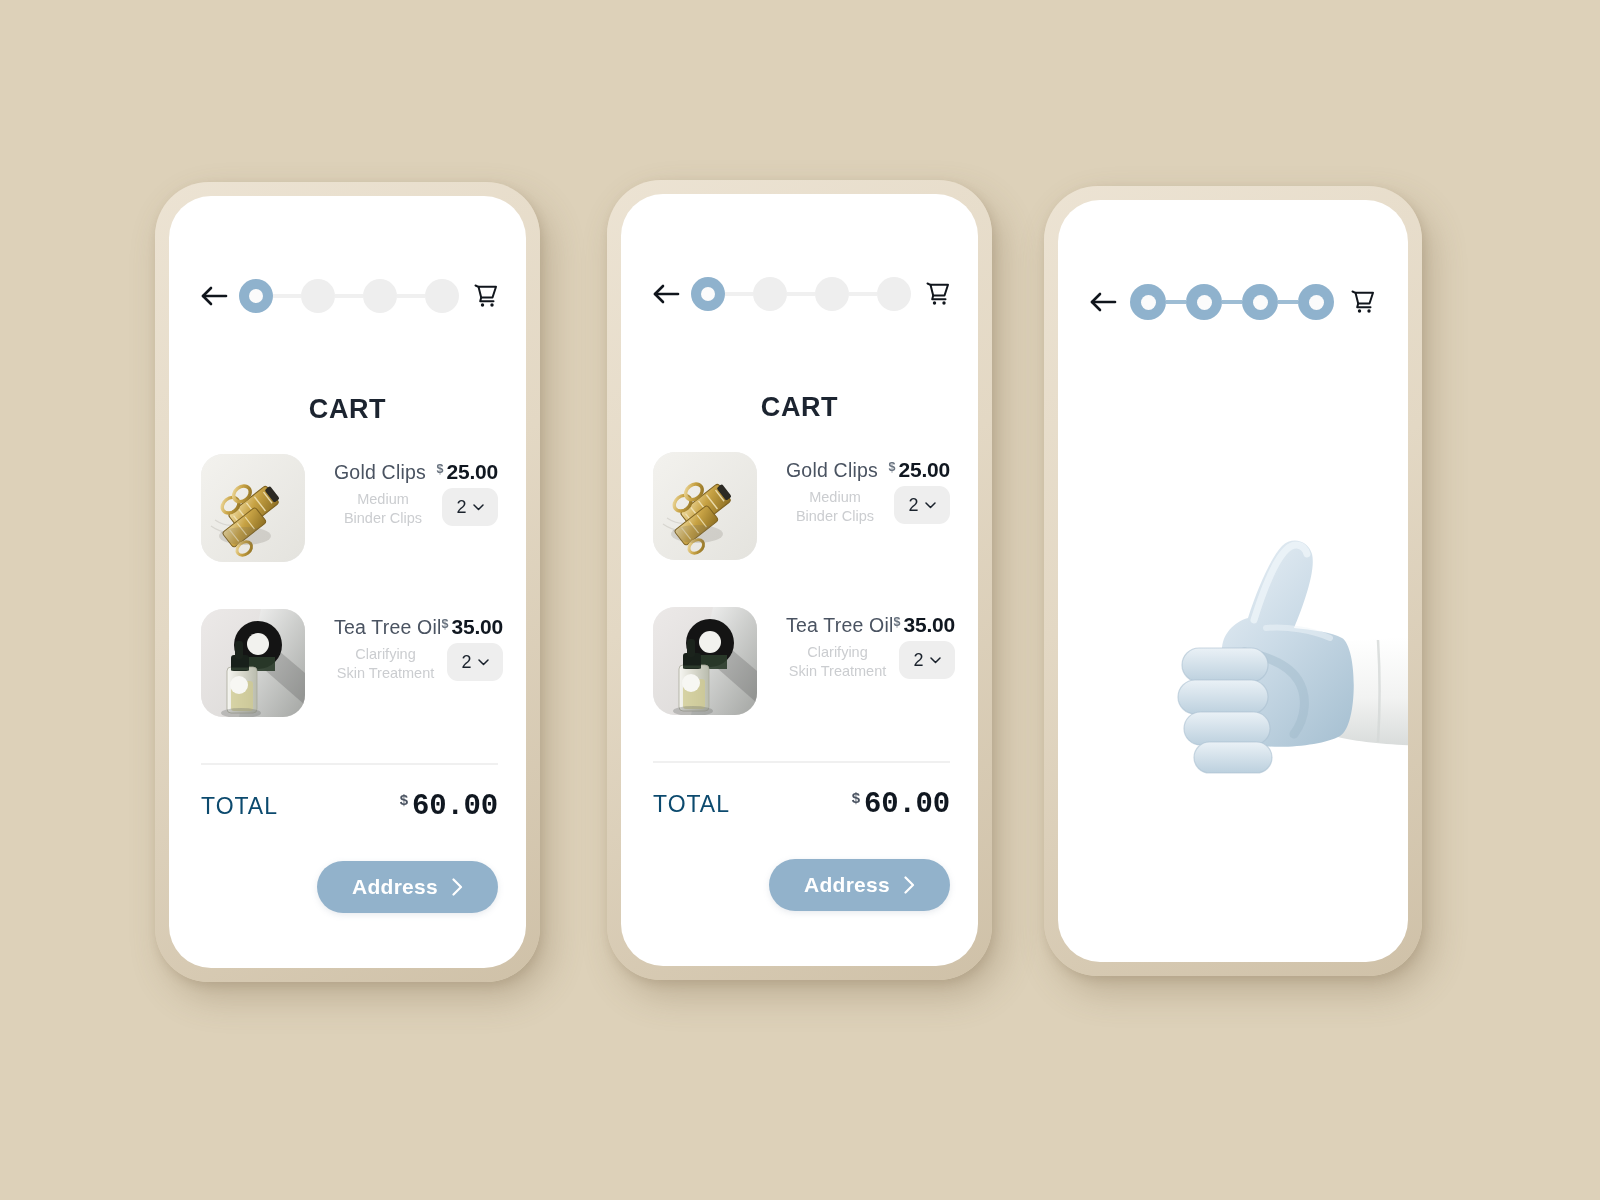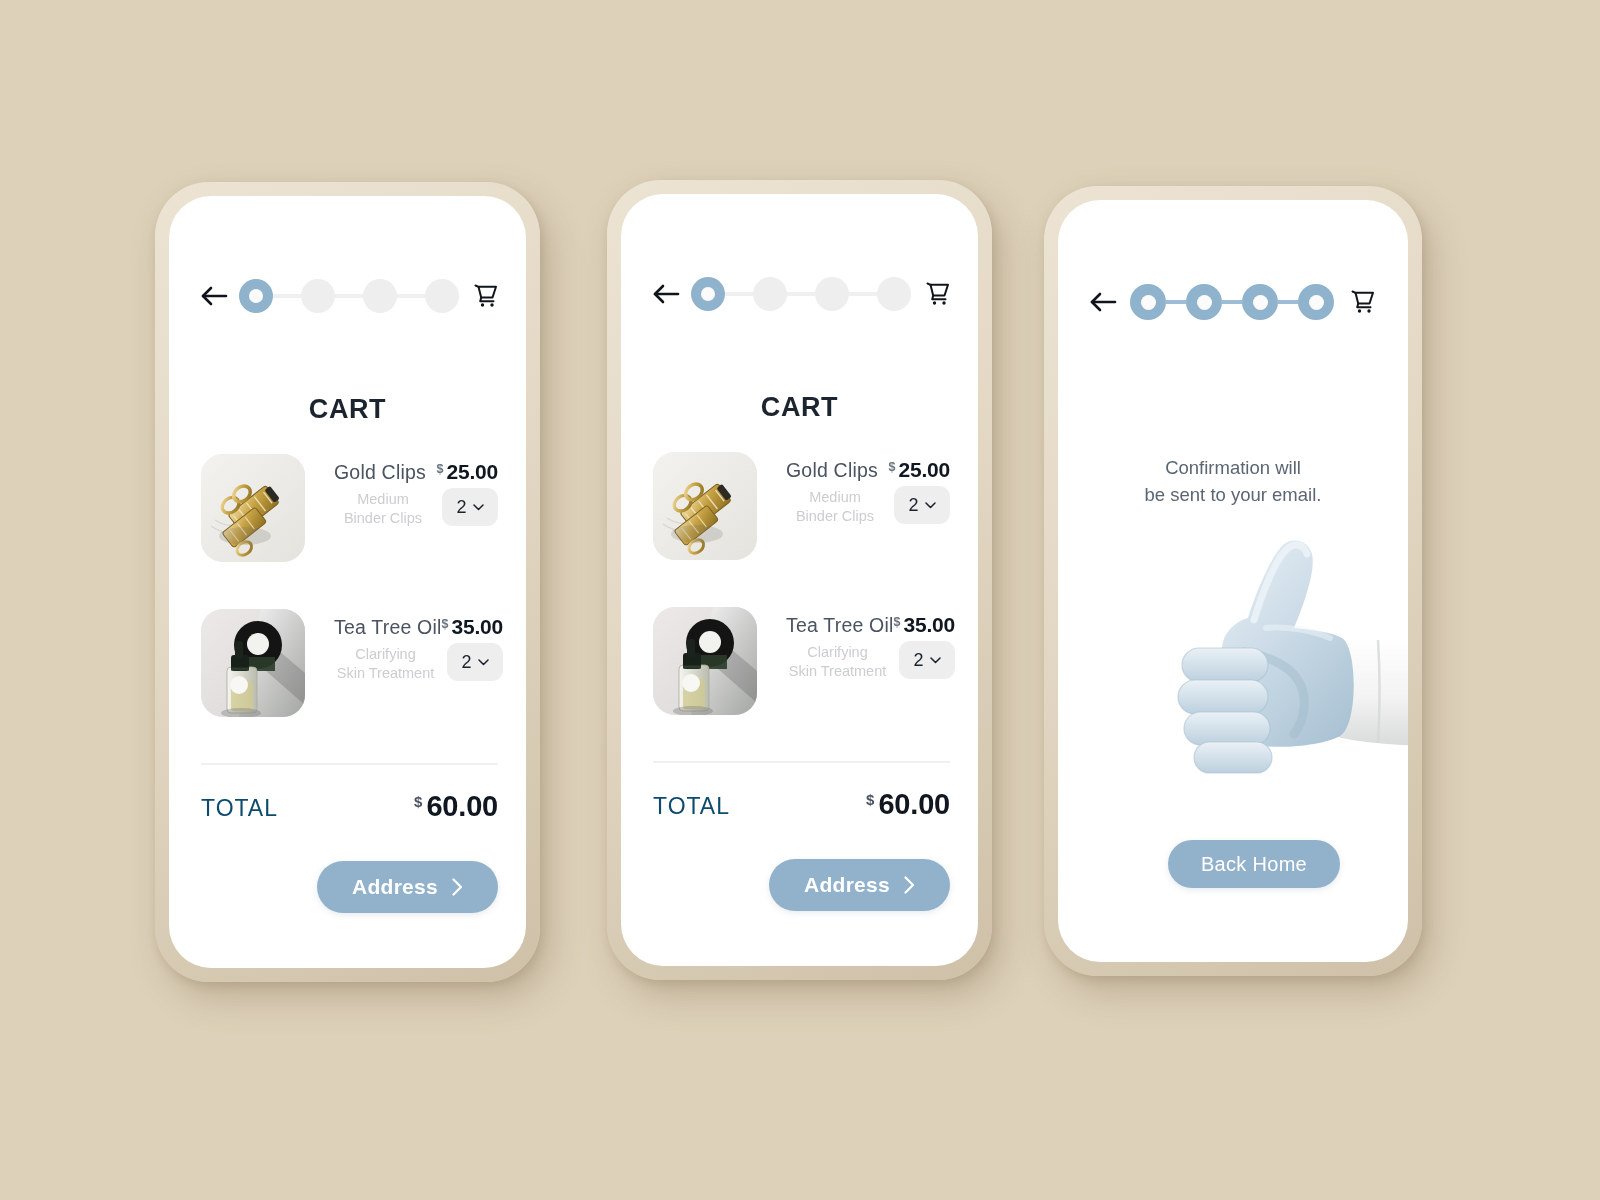--- a/index.html
+++ b/index.html
@@ -238,21 +238,21 @@
     font-size: 23px;
     color: #0c4a6e;
     letter-spacing: 1px;
   }
   .total-val {
     display: flex;
     align-items: baseline;
     gap: 4px;
   }
   .total-val .cur { font-size: 15px; top: -9px; color: #4a5361; }
-  .total-val .amt { font-size: 29px; }
+  .total-val .amt { font-size: 29px; font-family: Liberation Mono, monospace; }
 
   
   .btn-primary {
     position: absolute;
     height: 52px;
     background: #92b2cb;
     border-radius: 30px;
     display: flex;
     align-items: center;
     justify-content: center;
@@ -683,24 +683,20 @@
             <path d="M4.5 3.5L7.5 4.8" stroke="#10151c" stroke-width="2" stroke-linecap="round"></path>
             <path d="M7.5 4.8H25L21.5 15.5H10.2L7.5 4.8Z" stroke="#10151c" stroke-width="2" stroke-linejoin="round"></path>
             <path d="M10.2 15.5L9.2 19.2H22.5" stroke="#10151c" stroke-width="2" stroke-linecap="round" stroke-linejoin="round"></path>
             <circle cx="11.5" cy="23" r="1.7" fill="#10151c"></circle>
             <circle cx="21" cy="23" r="1.7" fill="#10151c"></circle>
           </svg>
         </div>
       </div>
 
 
-      <div class="confirm-text">
-        <span>Confirmation will</span><br>
-        <span>be sent to your email.</span>
-      </div>
 
       <div class="thumbsup">
         <svg viewBox="0 0 340 250" fill="none">
           <defs>
             <linearGradient id="skin" x1="0.15" y1="0" x2="0.85" y2="1">
               <stop offset="0" stop-color="#e6eef4"></stop>
               <stop offset="0.45" stop-color="#cbdbe7"></stop>
               <stop offset="1" stop-color="#a9c2d3"></stop>
             </linearGradient>
             <linearGradient id="fing" x1="0" y1="0" x2="0" y2="1">
@@ -740,20 +736,17 @@
             <rect x="58" y="182" width="86" height="33" rx="16.5" fill="url(#fing)"></rect>
             <rect x="58" y="182" width="86" height="33" rx="16.5" fill="none" stroke="#aac0d0" stroke-width="1.2" opacity="0.6"></rect>
             <rect x="68" y="212" width="78" height="31" rx="15.5" fill="url(#fing)"></rect>
             <rect x="68" y="212" width="78" height="31" rx="15.5" fill="none" stroke="#aac0d0" stroke-width="1.2" opacity="0.6"></rect>
           </g>
 
           <path d="M140 98 C160 96 186 100 204 108" stroke="#f0f6fa" stroke-width="6" fill="none" opacity="0.5" stroke-linecap="round"></path>
         </svg>
       </div>
 
-      <button class="btn-primary btn-home">
-        <span>Back Home</span>
-      </button>
 
     </div>
   </div>
 
 </div>
 
 </body></html>

